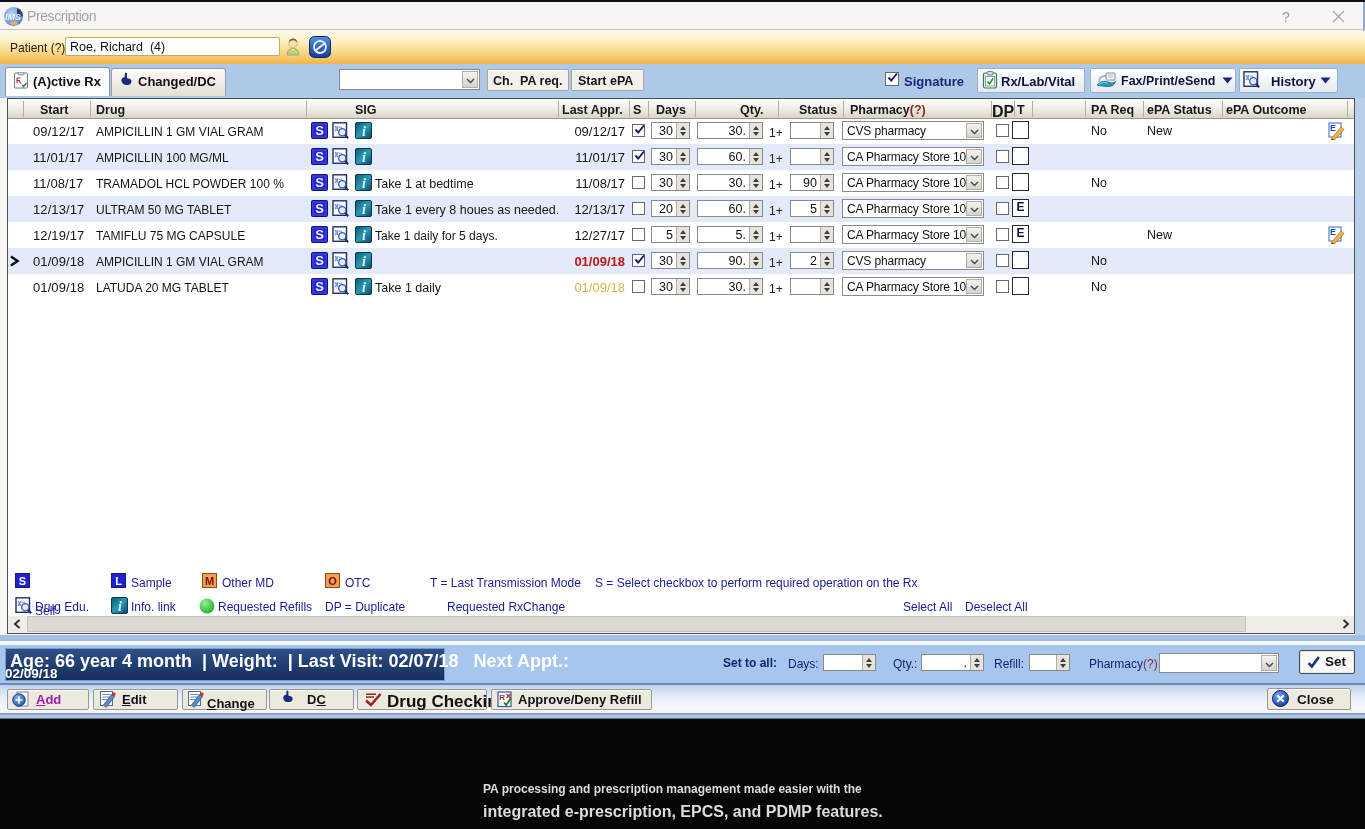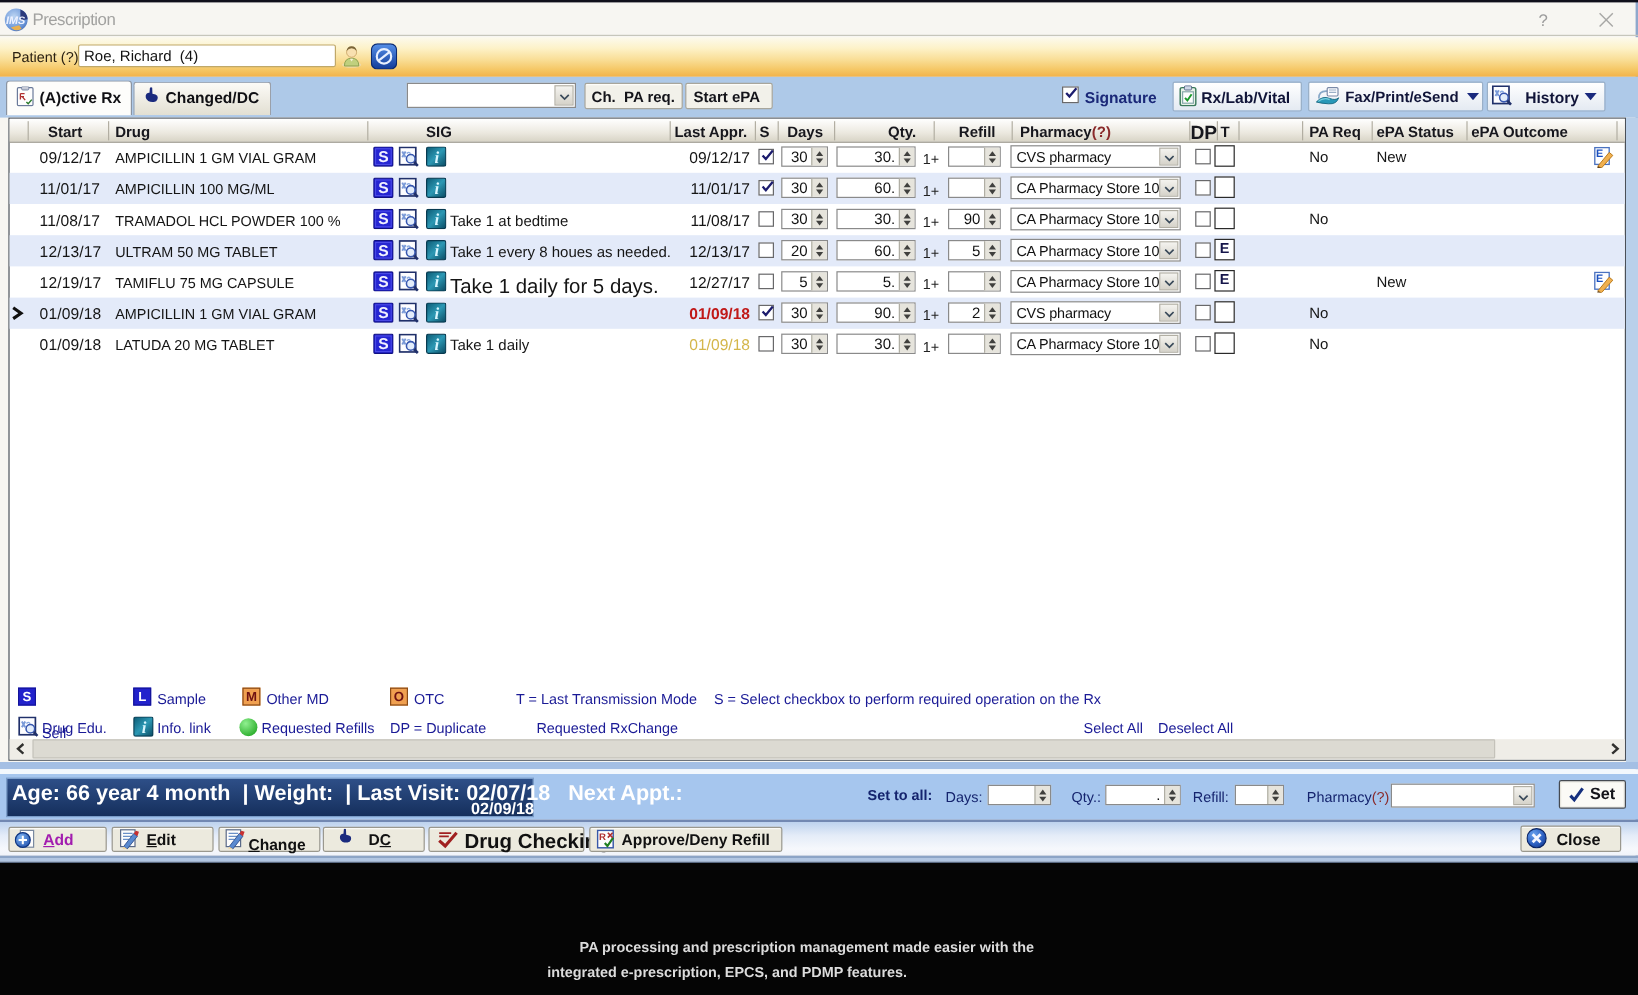--- a/index.html
+++ b/index.html
@@ -148,21 +148,21 @@
     <div class="a" style="left:1143px;top:101px;width:1px;height:16px;background:#b2aea2"></div>
     <div class="a" style="left:1222px;top:101px;width:1px;height:16px;background:#b2aea2"></div>
     <div class="a" style="left:1347px;top:101px;width:1px;height:16px;background:#b2aea2"></div>
     <div class="a" style="left:40px;top:103px;font-size:12.5px;font-weight:bold;color:#17171d;white-space:nowrap">Start</div>
     <div class="a" style="left:96px;top:103px;font-size:12.5px;font-weight:bold;color:#17171d;white-space:nowrap">Drug</div>
     <div class="a" style="left:355px;top:103px;font-size:12.5px;font-weight:bold;color:#17171d;white-space:nowrap">SIG</div>
     <div class="a" style="left:562px;top:103px;font-size:12.5px;font-weight:bold;color:#17171d;white-space:nowrap">Last Appr.</div>
     <div class="a" style="left:633px;top:103px;font-size:12.5px;font-weight:bold;color:#17171d;white-space:nowrap">S</div>
     <div class="a" style="left:656px;top:103px;font-size:12.5px;font-weight:bold;color:#17171d;white-space:nowrap">Days</div>
     <div class="a" style="left:740px;top:103px;font-size:12.5px;font-weight:bold;color:#17171d;white-space:nowrap">Qty.</div>
-    <div class="a" style="left:799px;top:103px;font-size:12.5px;font-weight:bold;color:#17171d;white-space:nowrap">Refill</div>
+    <div class="a" style="left:799px;top:103px;font-size:12.5px;font-weight:bold;color:#17171d;white-space:nowrap">Status</div>
     <div class="a" style="left:850px;top:103px;font-size:12.5px;font-weight:bold;color:#17171d;white-space:nowrap">Pharmacy<span style="color:#8a2a2a">(?)</span></div>
     <div class="a" style="left:992px;top:103px;font-size:16px;font-weight:bold;color:#17171d;white-space:nowrap">DP</div>
     <div class="a" style="left:1017px;top:103px;font-size:12.5px;font-weight:bold;color:#17171d;white-space:nowrap">T</div>
     <div class="a" style="left:1091px;top:103px;font-size:12.5px;font-weight:bold;color:#17171d;white-space:nowrap">PA Req</div>
     <div class="a" style="left:1147px;top:103px;font-size:12.5px;font-weight:bold;color:#17171d;white-space:nowrap">ePA Status</div>
     <div class="a" style="left:1226px;top:103px;font-size:12.5px;font-weight:bold;color:#17171d;white-space:nowrap">ePA Outcome</div>
     <div class="a dt" style="left:33px;top:124px">09/12/17</div>
     <div class="a dg" style="left:96px;top:125px">AMPICILLIN 1 GM VIAL GRAM</div>
     <svg class="a" style="left:311px;top:122px" width="17" height="17" viewBox="0 0 17 17">
       <rect x="0.5" y="0.5" width="16" height="16" rx="1" fill="#2525d2" stroke="#101080"></rect>
@@ -437,21 +437,21 @@
       <defs>
         <linearGradient id="gi" x1="0" y1="0" x2="1" y2="1">
           <stop offset="0" stop-color="#0c5a74"></stop>
           <stop offset="0.5" stop-color="#2c98b4"></stop>
           <stop offset="1" stop-color="#0a4a62"></stop>
         </linearGradient>
       </defs>
       <rect x="0.5" y="0.5" width="16" height="16" rx="1.5" fill="url(#gi)" stroke="#083a50"></rect>
       <text x="9" y="13.5" font-family="Liberation Serif" font-size="14" font-weight="bold" font-style="italic" fill="#d8f6ff" text-anchor="middle">i</text>
     </svg>
-    <div class="a" style="left:375px;top:229px;font-size:17px;color:#151515;white-space:nowrap">Take 1 daily for 5 days.</div>
+    <div class="a" style="left:375px;top:229px;font-size:12px;color:#151515;white-space:nowrap">Take 1 daily for 5 days.</div>
     <div class="a" style="left:558px;top:228px;width:67px;text-align:right;font-size:13px;color:#151515;font-weight:normal">12/27/17</div>
     <div class="a cb" style="left:632px;top:228px;width:13px;height:13px"></div>
     <div class="a sp" style="left:651px;top:226px;width:39px">
       <span class="v">5</span>
       <span class="ar">
         <i class="tu"></i>
         <i class="td"></i>
       </span>
     </div>
     <div class="a sp" style="left:697px;top:226px;width:66px">
@@ -670,21 +670,21 @@
         <path d="M1.5 1 L6 5 L1.5 9" stroke="#31312f" stroke-width="2" fill="none"></path>
       </svg>
     </div>
     <div class="a" style="left:27px;top:616px;width:1219px;height:16px;background:#dcdad2;border:1px solid #c4c2ba;box-sizing:border-box;border-radius:1px"></div>
     <div class="a" style="left:0;top:635px;width:1365px;height:6px;background:#a4bfe4"></div>
     <div class="a" style="left:0;top:641px;width:1365px;height:4px;background:#f3f8fd"></div>
     <div class="a" style="left:0;top:645px;width:1365px;height:38px;background:#a6c6ee"></div>
     <div class="a" style="left:0;top:683px;width:1365px;height:2px;background:#7288b2"></div>
     <div class="a" style="left:5px;top:648px;width:440px;height:33px;background:linear-gradient(#2e4f88,#152f5c);border:1px solid #7a9cc8;box-sizing:border-box"></div>
     <div class="a" style="left:10px;top:651px;font-size:18px;font-weight:bold;color:#fff;white-space:nowrap">Age: 66 year 4 month&nbsp; | Weight:&nbsp; | Last Visit: 02/07/18&nbsp;&nbsp; Next Appt.:</div>
-    <div class="a" style="left:5px;top:666px;width:440px;text-align:right;font-size:13.5px;font-weight:bold;color:#fff">02/09/18</div>
+    <div class="a" style="left:5px;top:666px;width:440px;text-align:left;font-size:13.5px;font-weight:bold;color:#fff">02/09/18</div>
     <div class="a" style="left:723px;top:656px;font-size:12px;font-weight:bold;color:#15246e">Set to all:</div>
     <div class="a" style="left:788px;top:657px;font-size:12px;color:#15246e">Days:</div>
     <div class="a sp" style="left:823px;top:654px;width:53px">
       <span class="v"></span>
       <span class="ar">
         <i class="tu"></i>
         <i class="td"></i>
       </span>
     </div>
     <div class="a" style="left:893px;top:657px;font-size:12px;color:#15246e">Qty.:</div>
@@ -780,12 +780,12 @@
       <circle cx="8.5" cy="8.5" r="8" fill="url(#gc)" stroke="#0a2464"></circle>
       <path d="M5.2 5.2 L11.8 11.8 M11.8 5.2 L5.2 11.8" stroke="#f4f6ff" stroke-width="2.3"></path>
     </svg>
     <div class="a" style="left:1297px;top:692px;font-size:13.5px;font-weight:bold;color:#111">Close</div>
     <div class="a" style="left:0;top:713px;width:1365px;height:2px;background:#8ca4c6"></div>
     <div class="a" style="left:0;top:715px;width:1365px;height:3px;background:#b2c6e2"></div>
     <div class="a" style="left:0;top:718px;width:1365px;height:1px;background:#5a7398"></div>
   </div>
 <div class="a" style="left:0;top:719px;width:1365px;height:110px;background:#050505"></div>
 <div class="a" style="left:483px;top:782px;font-size:12px;font-weight:bold;color:#dcdcdc;letter-spacing:0px">PA processing and prescription management made easier with the</div>
-<div class="a" style="left:456px;top:803px;font-size:12px;font-weight:bold;color:#dcdcdc;letter-spacing:0px">integrated e-prescription, EPCS, and PDMP features.</div>
+<div class="a" style="left:483px;top:803px;font-size:16px;font-weight:bold;color:#dcdcdc;letter-spacing:0px">integrated e-prescription, EPCS, and PDMP features.</div>
 </body></html>

